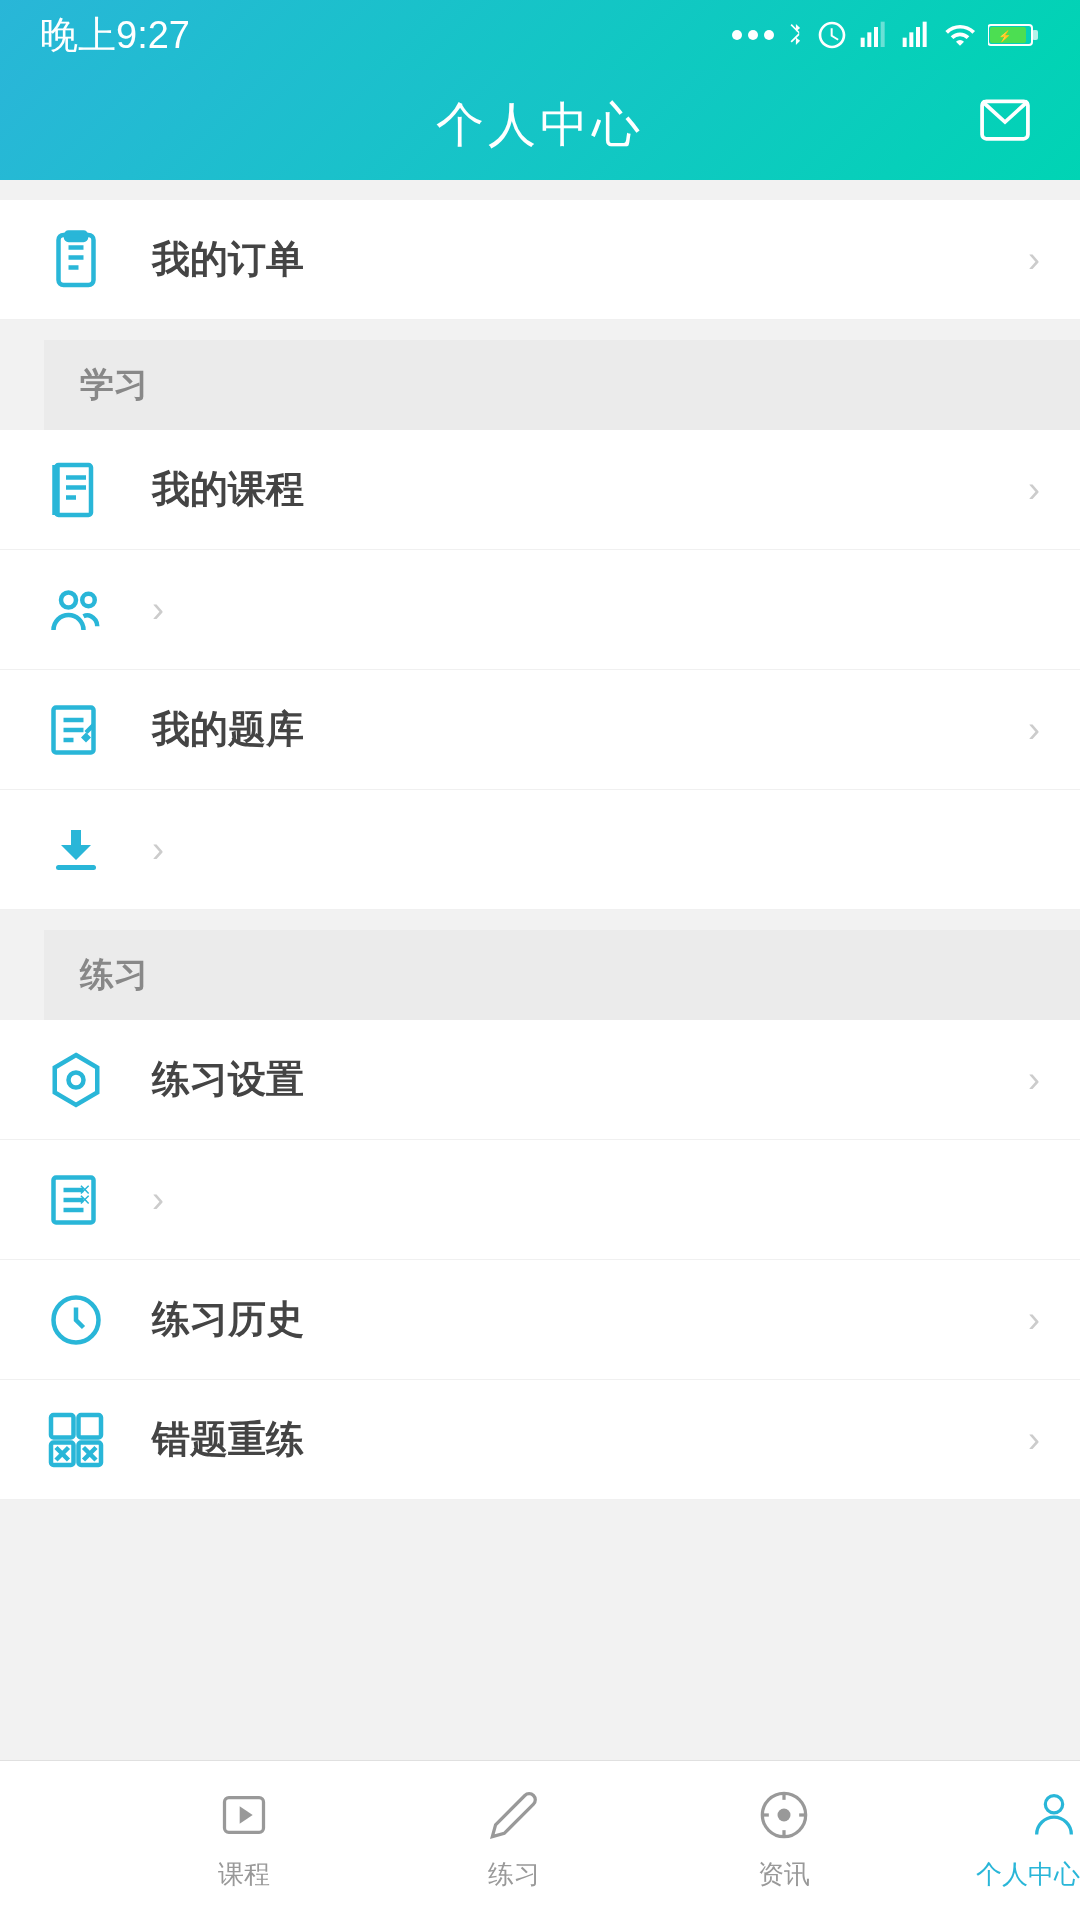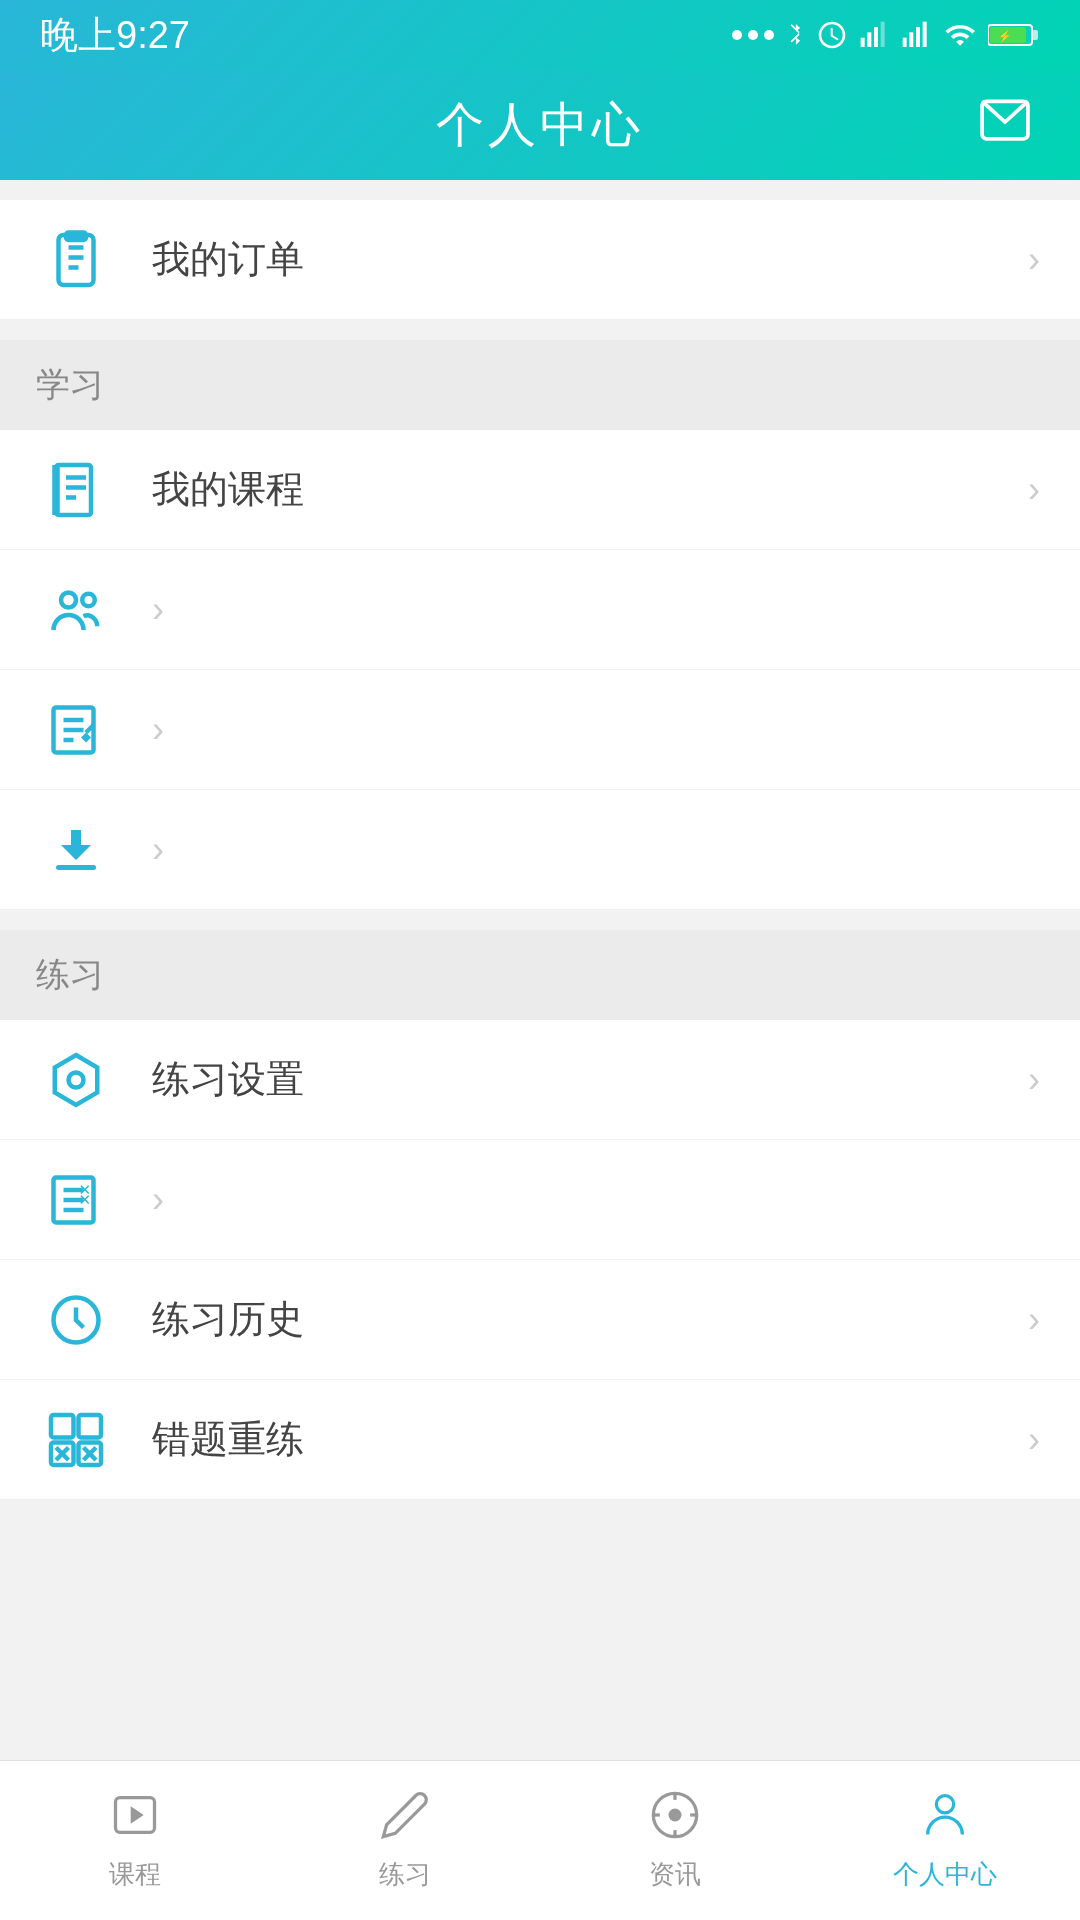--- a/index.html
+++ b/index.html
@@ -68,21 +68,22 @@
       background: #f2f2f2;
       flex: 1;
     }
 
     
     .section-header {
       background: #ebebeb;
       padding: 22px 36px;
       font-size: 34px;
       color: #888;
-      font-weight: 400;
+      font-weight: 700;
+      margin-left: 44px;
     }
 
     
     .list-item {
       background: white;
       display: flex;
       align-items: center;
       padding: 0 40px;
       height: 120px;
       border-bottom: 1px solid #f0f0f0;
@@ -101,21 +102,21 @@
     }
     .list-icon svg {
       width: 60px;
       height: 60px;
     }
 
     .list-label {
       font-size: 38px;
       color: #444;
       flex: 1;
-      font-weight: 400;
+      font-weight: 700;
     }
 
     .list-chevron {
       color: #ccc;
       font-size: 36px;
       font-weight: 300;
     }
 
     
     .group-divider {
@@ -131,21 +132,21 @@
       height: 160px;
       background: white;
       border-top: 1px solid #e0e0e0;
       display: flex;
       align-items: center;
     }
     .nav-item {
       flex: 1;
       display: flex;
       flex-direction: column;
-      align-items: center;
+      align-items: flex-end;
       justify-content: center;
       gap: 8px;
       cursor: pointer;
       height: 100%;
     }
     .nav-icon {
       font-size: 52px;
       color: #999;
       line-height: 1;
     }
@@ -265,20 +266,21 @@
     <div class="list-icon">
       <svg viewBox="0 0 24 24" fill="none" stroke="#29b6d8" stroke-width="1.8">
         <rect x="3" y="3" width="16" height="18" rx="1"></rect>
         <line x1="7" y1="8" x2="15" y2="8"></line>
         <line x1="7" y1="12" x2="15" y2="12"></line>
         <line x1="7" y1="16" x2="11" y2="16"></line>
         <path d="M14 15l2-2 2 2-2 2z" fill="#29b6d8" stroke="none"></path>
         <line x1="16" y1="13" x2="19" y2="10" stroke="#29b6d8"></line>
       </svg>
     </div>
+    <span class="list-label">我的题库</span>
     <span class="list-chevron">›</span>
   </div>
 
   <div class="list-item">
     <div class="list-icon">
       <svg viewBox="0 0 24 24" fill="#29b6d8">
         <path d="M12 16l-6-6h4V4h4v6h4l-6 6z"></path>
         <rect x="4" y="18" width="16" height="2" rx="1"></rect>
       </svg>
     </div>

